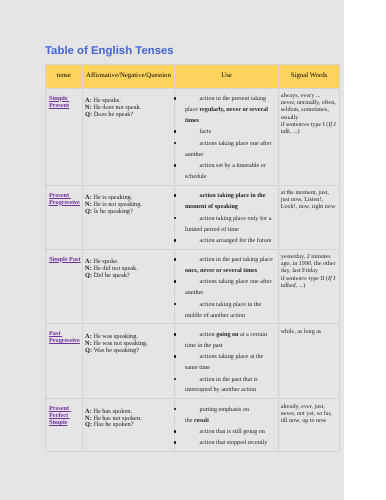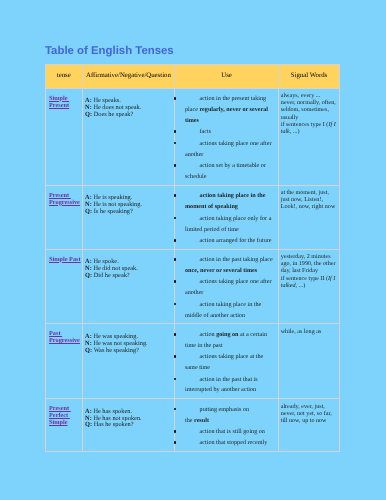--- a/index.html
+++ b/index.html
@@ -1,21 +1,21 @@
 <!DOCTYPE html>
 <html><head>
 <meta charset="utf-8">
 <title>Table of English Tenses</title>
 <style>
   *{-webkit-font-smoothing:antialiased;-moz-osx-font-smoothing:grayscale;
     text-rendering:geometricPrecision;}
   html,body{margin:0;padding:0;background:#ffffff;}
   body{width:386px;height:500px;overflow:hidden;font-family:"Liberation Serif",serif;
        -webkit-font-smoothing:antialiased;}
-  .page{position:relative;width:386px;height:500px;background:#7dd3fc;
+  .page{position:relative;width:344px;height:500px;background:#e5e5e5;
     transform:translateZ(0);will-change:transform;opacity:0.999;}
   .doc-title{position:absolute;left:45px;top:44.6px;font-family:"Liberation Sans",sans-serif;
     font-size:11.4px;font-weight:bold;color:#4365d8;white-space:nowrap;}
   table.tenses{position:absolute;left:45px;top:63.5px;width:294.3px;border-collapse:collapse;
     table-layout:fixed;}
   table.tenses td,table.tenses th{border:0.7px solid #d4d4d4;vertical-align:top;padding:0;}
   table.tenses thead th{background:#ffd35e;font-weight:normal;text-align:center;font-size:6.8px;
     height:24.1px;vertical-align:top;padding:7.3px 1px 0 1px;line-height:7.4px;
     font-family:"Liberation Serif",serif;box-sizing:border-box;}
   .c1{width:36.5px;}.c2{width:92.9px;}.c3{width:103.3px;}.c4{width:61.6px;}

